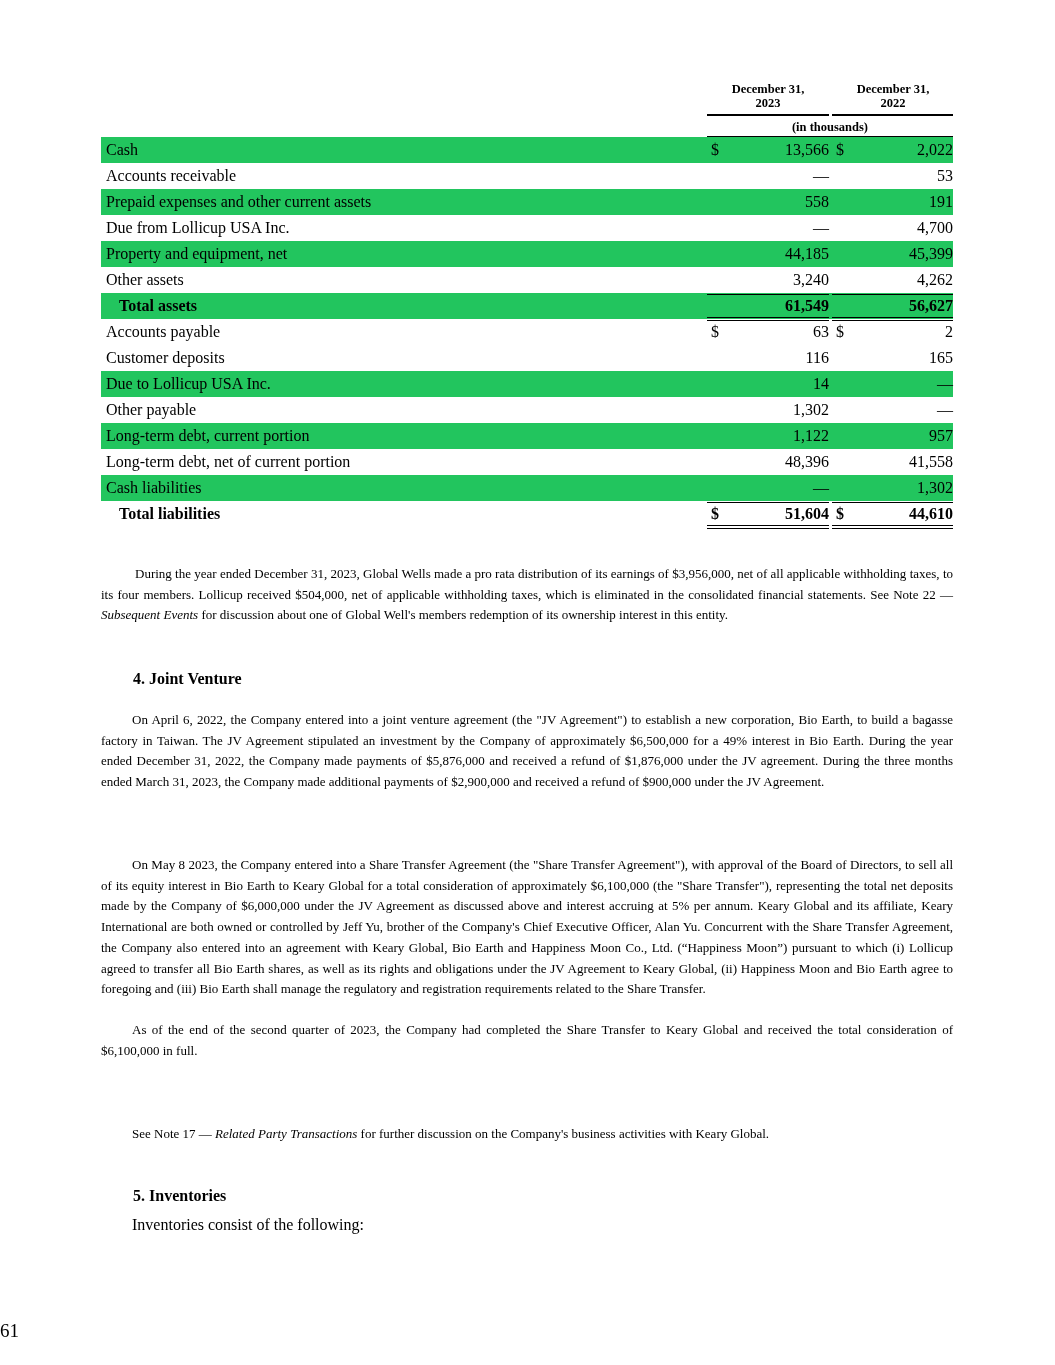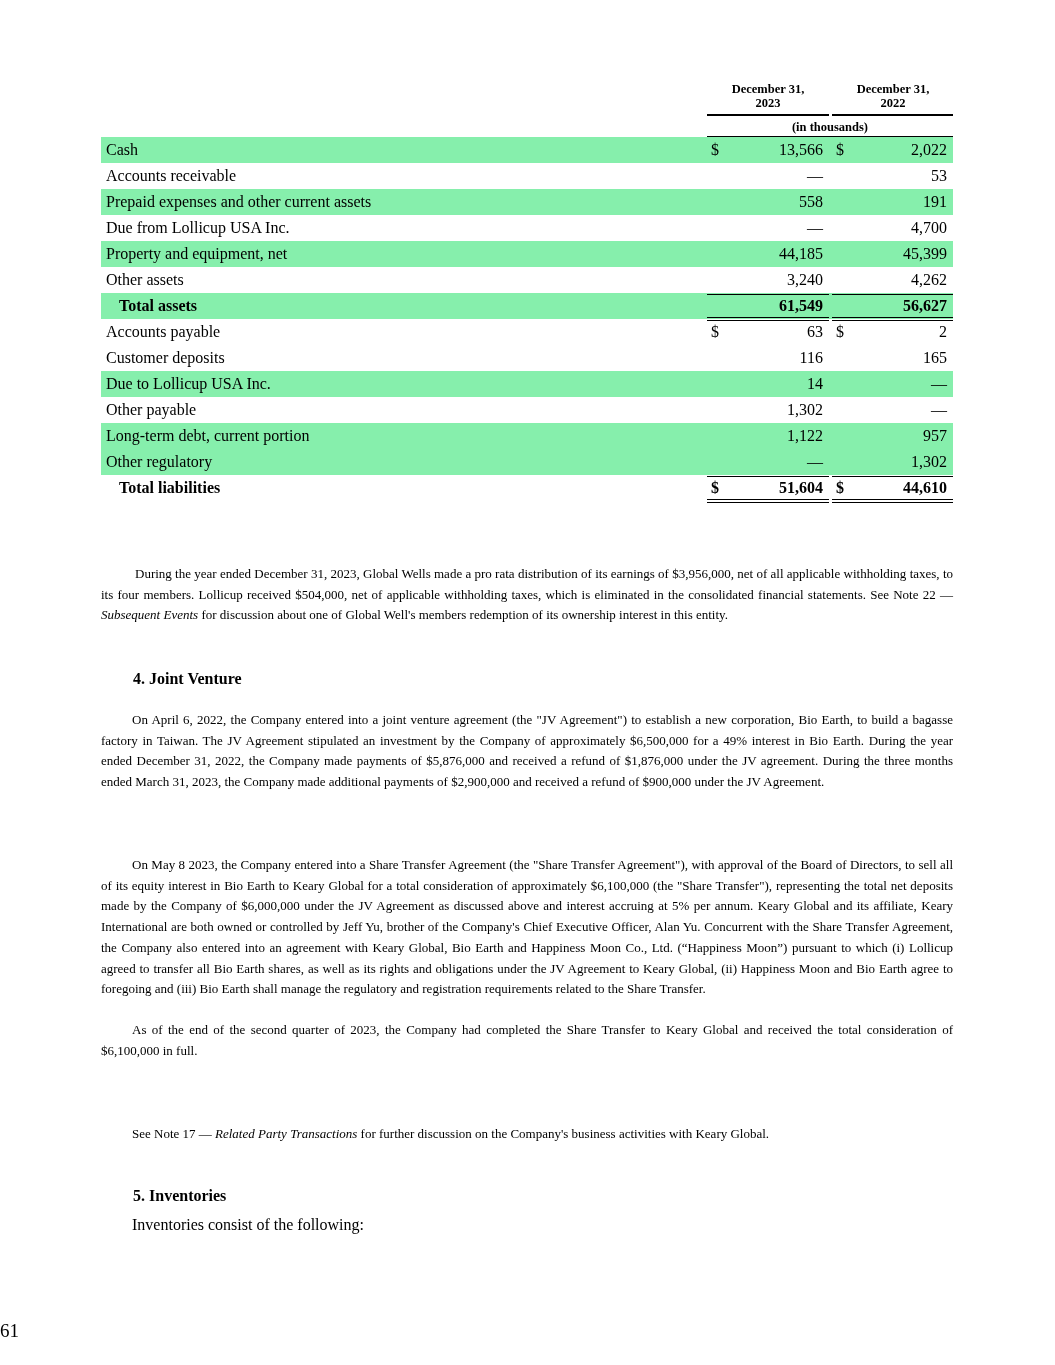--- a/index.html
+++ b/index.html
@@ -31,31 +31,31 @@
       position: absolute; top: 40px; left: 606px; width: 246px; text-align: center;
       font-weight: bold; font-size: 12.5px; line-height: 14px;
     }
     .units-rule {
       position: absolute; top: 56px; left: 606px; width: 246px; border-top: 2px solid #000;
     }
 
     .row {
       position: relative; height: 26px; line-height: 26px;
     }
-    .row.shaded { background: #86efac; }
+    .row.shaded { background: #22c55e; }
     .row .label { position: absolute; left: 5px; top: 0; white-space: nowrap; }
     .row.total .label { left: 18px; font-weight: bold; }
     .row.total .amt { font-weight: bold; margin-left: 23px; }
     .cell {
       position: absolute; top: 0; height: 26px;
     }
     .cell.c1 { left: 606px; width: 122px; }
     .cell.c2 { left: 731px; width: 121px; }
     .cell .cur { position: absolute; left: 4px; top: 0; }
-    .cell .amt { position: absolute; right: 6px; top: 0; }
+    .cell .amt { position: absolute; right: 0; top: 0; }
     .row.total .cell { border-top: 1.5px solid #000; border-bottom: 4px double #000; height: 22px; line-height: 22px; top: 1px; }
     .row.total .cell .cur { font-weight: bold; }
 
     
     .para {
       position: absolute; left: 101px; width: 852px;
       font-size: 13px; line-height: 20.7px; text-align: justify;
     }
     .para .indent { display: inline-block; width: 31px; }
     .section-heading {
@@ -217,22 +217,33 @@
           <span class="label">Long-term debt, current portion</span>
           <div class="cell c1">
             <span class="cur"></span>
             <span class="amt">1,122</span>
           </div>
           <div class="cell c2">
             <span class="cur"></span>
             <span class="amt">957</span>
           </div>
         </div>
-        <div class="row shaded">
-          <span class="label">Other regulatory</span>
+        <div class="row">
+          <span class="label">Long-term debt, net of current portion</span>
+          <div class="cell c1">
+            <span class="cur"></span>
+            <span class="amt">48,396</span>
+          </div>
+          <div class="cell c2">
+            <span class="cur"></span>
+            <span class="amt">41,558</span>
+          </div>
+        </div>
+        <div class="row shaded">
+          <span class="label">Cash liabilities</span>
           <div class="cell c1">
             <span class="cur"></span>
             <span class="amt">—</span>
           </div>
           <div class="cell c2">
             <span class="cur"></span>
             <span class="amt">1,302</span>
           </div>
         </div>
         <div class="row total">

